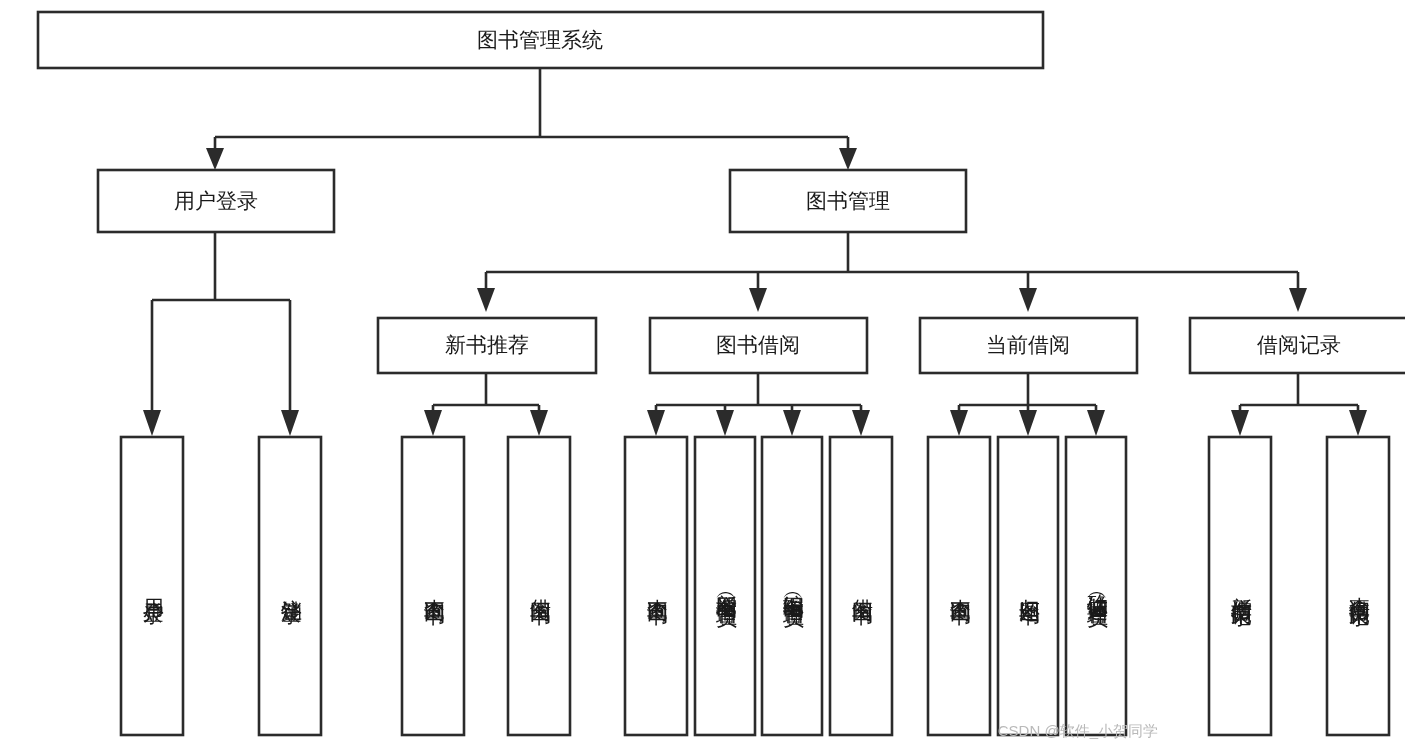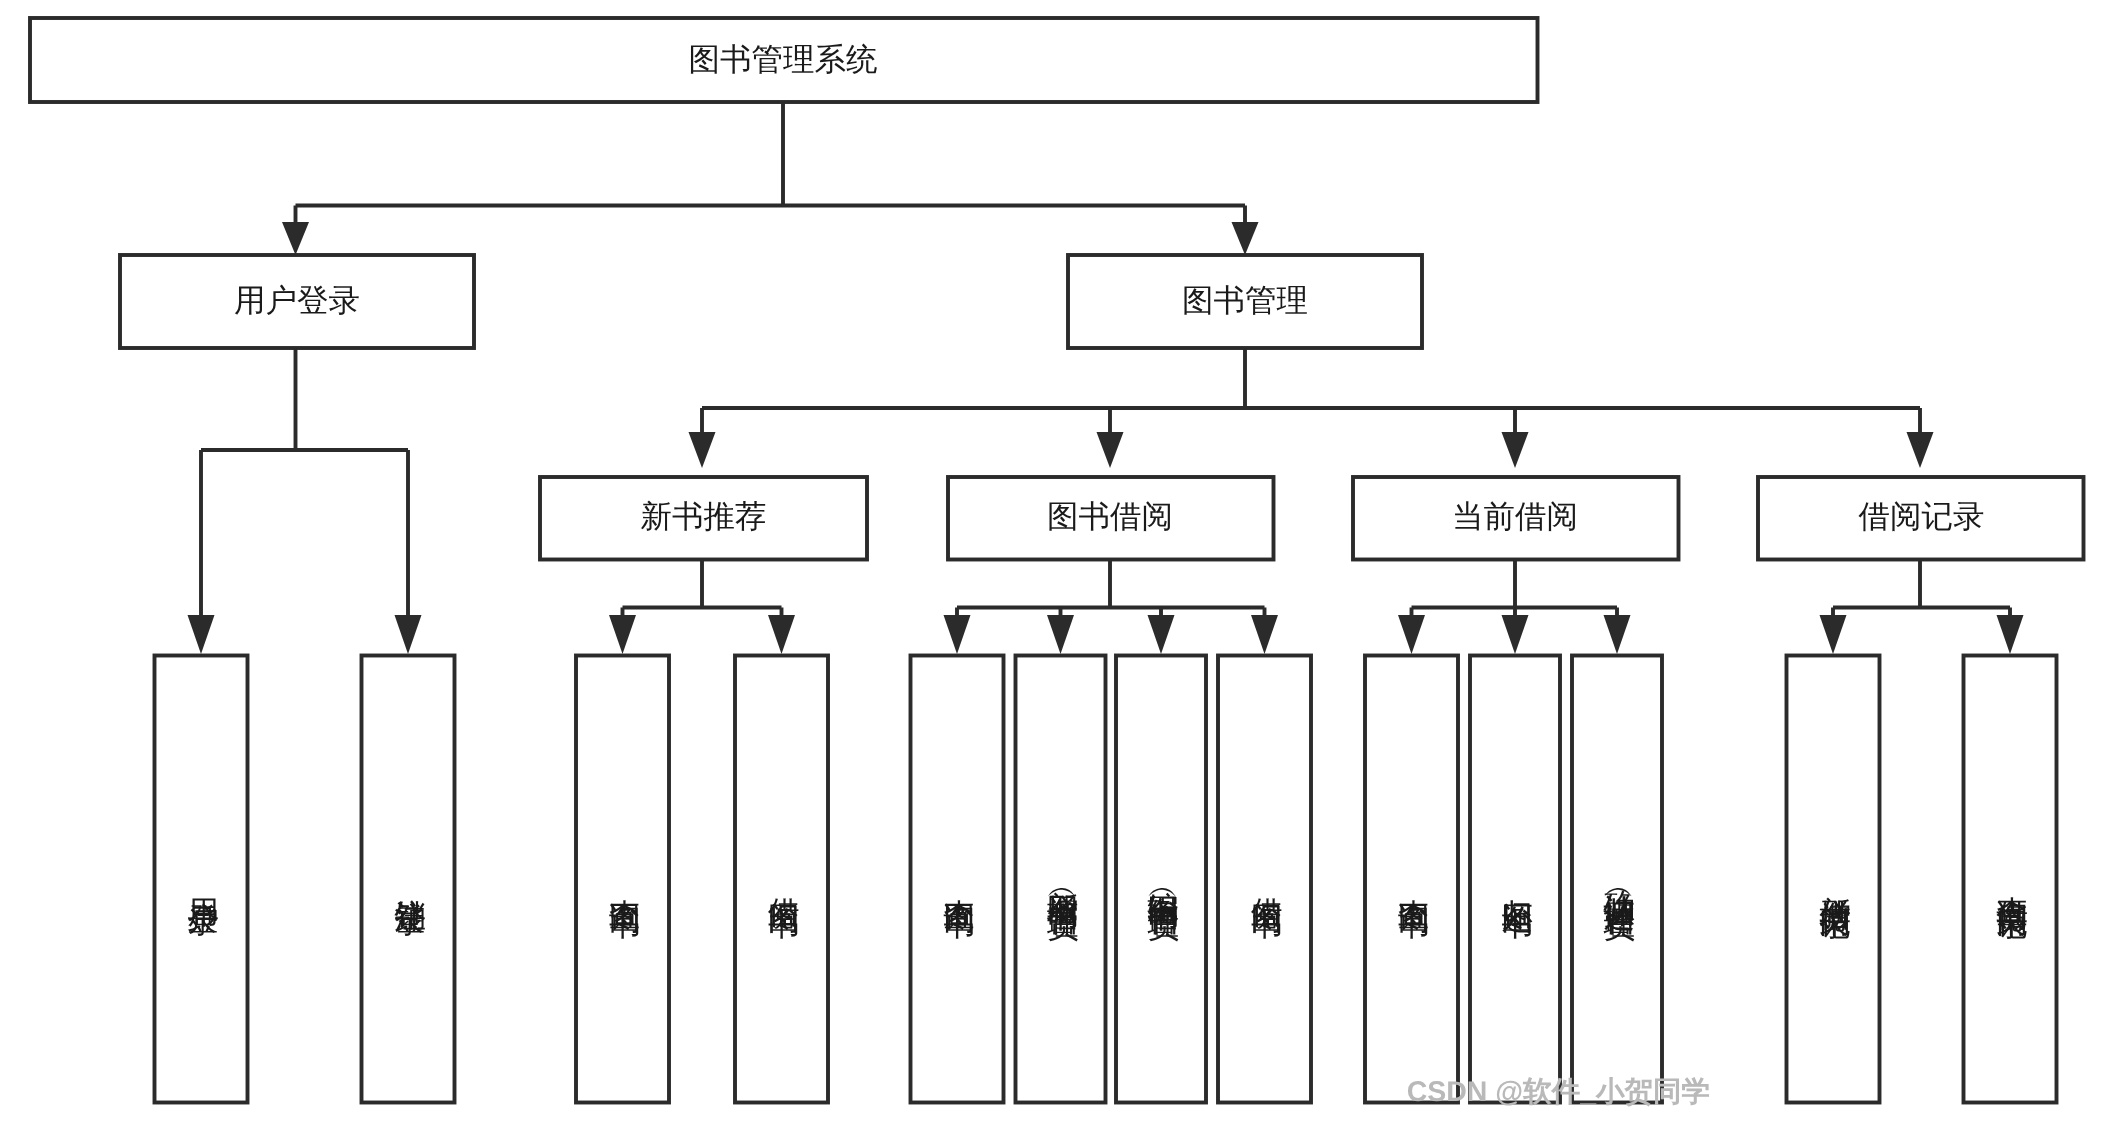--- a/index.html
+++ b/index.html
@@ -9,21 +9,21 @@
   }
   body {
     width: 1405px;
     height: 747px;
     font-family: "Liberation Sans", "DejaVu Sans", sans-serif;
     overflow: hidden;
     position: relative;
   }
   #diagram-root {
     position: absolute;
-    top: 0; left: 0;
+    top: 0; left: 18px;
     width: 1148px;
     height: 747px;
   }
   svg.flow {
     display: block;
     width: 1405px;
     height: 747px;
   }
   .node-rect {
     fill: #ffffff;
@@ -53,26 +53,25 @@
     font-size: 21px;
     writing-mode: vertical-rl;
     text-orientation: upright;
     letter-spacing: 2px;
   }
   .watermark {
     position: absolute;
     right: 8px;
     bottom: 6px;
     font-family: "Liberation Sans", "DejaVu Sans", sans-serif;
-    font-size: 19px;
+    font-size: 15px;
     color: #b9b9b9;
     white-space: nowrap;
     pointer-events: none;
     user-select: none;
-    font-weight: bold;
   }
 </style>
 </head>
 <body>
 
 <div id="diagram-root">
   <svg class="flow" viewBox="0 0 1405 747" xmlns="http://www.w3.org/2000/svg">
 
     <g>
 

